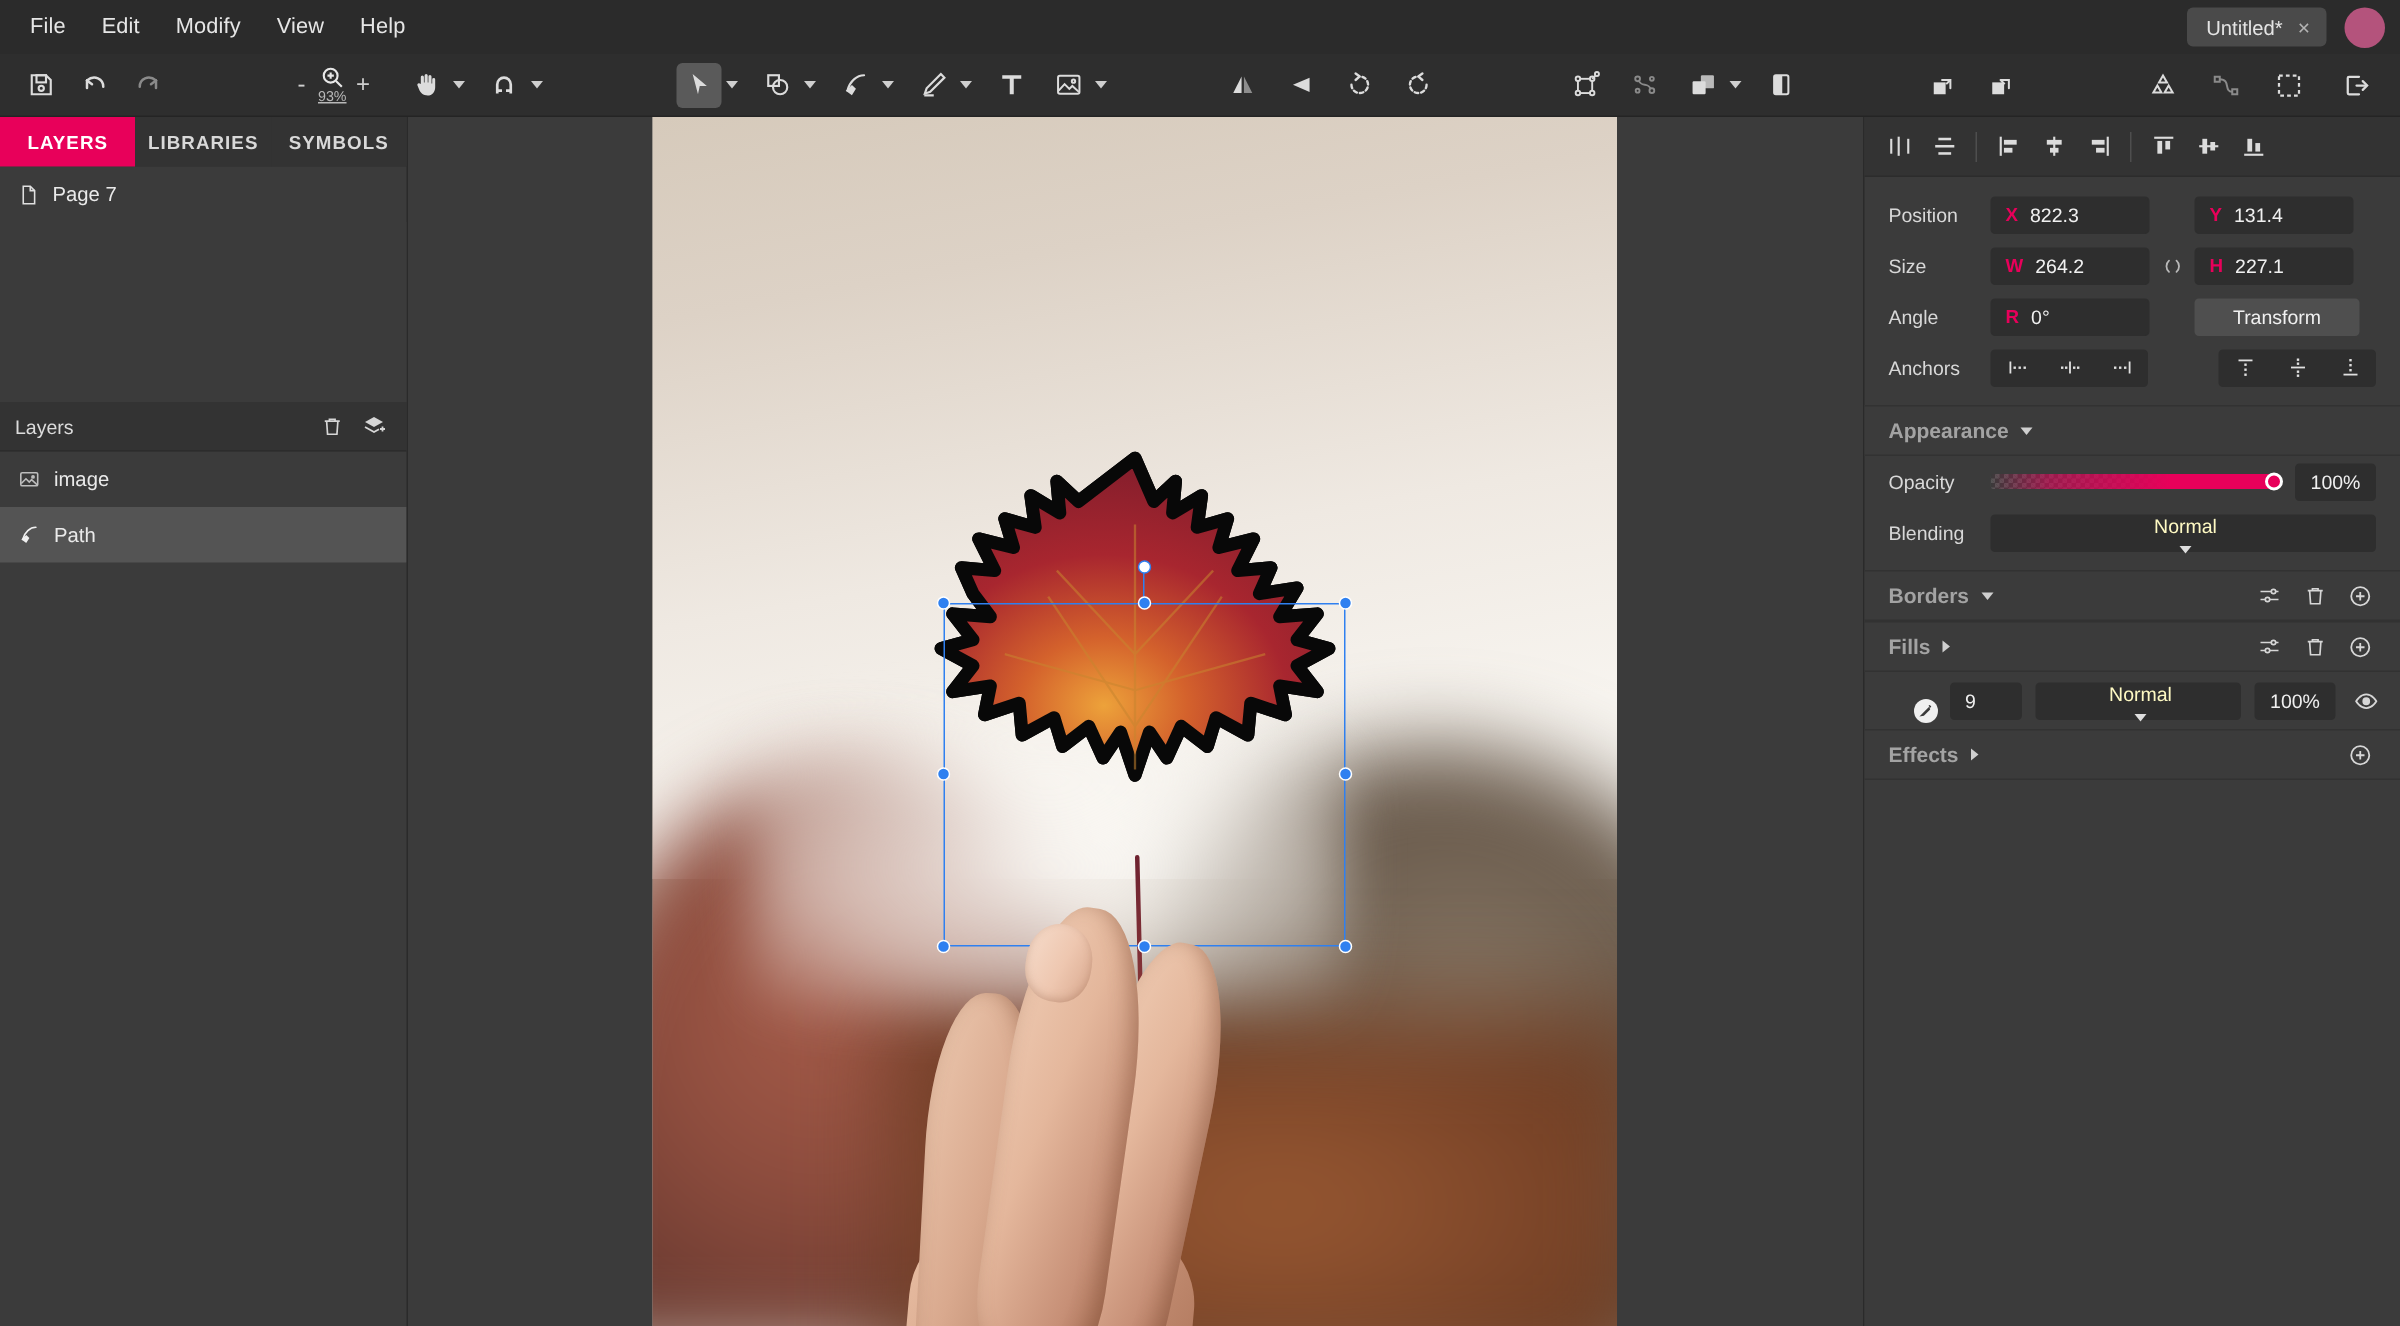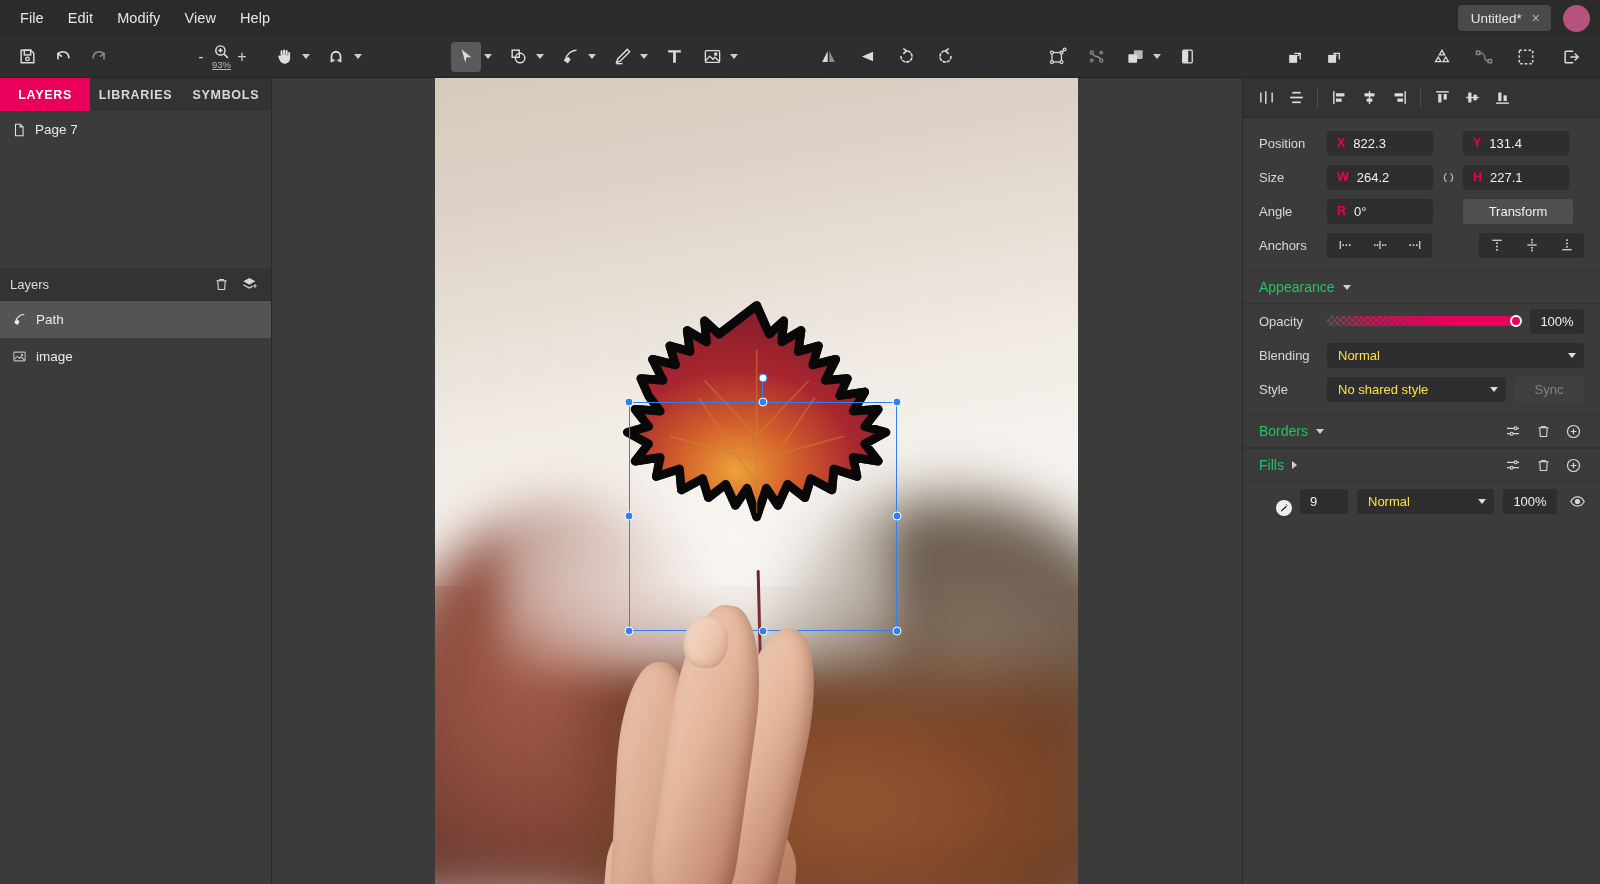--- a/index.html
+++ b/index.html
@@ -182,21 +182,21 @@
   .f-w { width: 106px; }
   .link-ico { width: 30px; display: flex; align-items: center; justify-content: center; color: #b9b9b9; cursor: pointer; }
   .btn-plain {
     height: 25px; background: #4f4f4f; border-radius: 3px; display: flex; align-items: center;
     justify-content: center; font-size: 13px; color: #f0f0f0; cursor: pointer; width: 110px;
   }
   .anchgrp { height: 25px; background: #2e2e2e; border-radius: 3px; display: flex; align-items: center; }
   .anch { width: 35px; height: 25px; display: flex; align-items: center; justify-content: center; cursor: pointer; color: #e0e0e0; }
   .acchdr {
     height: 34px; display: flex; align-items: center; padding: 0 16px; gap: 8px;
-    font-size: 14px; color: #22c55e; background: #3b3b3b; border-top: 1px solid #323232; border-bottom: 1px solid #323232;
+    font-size: 14px; color: #a3a3a3; background: #3b3b3b; border-top: 1px solid #323232; border-bottom: 1px solid #323232; font-weight: bold;
   }
   .acchdr .grow { flex: 1; }
   .tri-r { width: 0; height: 0; border-top: 4.5px solid transparent; border-bottom: 4.5px solid transparent; border-left: 5.5px solid #cfcfcf; cursor: pointer; }
   .chkrow { height: 34px; display: flex; align-items: center; padding: 0 16px; gap: 9px; font-size: 13px; color: #e6e6e6; }
   .chk { width: 15px; height: 15px; border-radius: 3px; background: #e8005a; display: flex; align-items: center; justify-content: center; cursor: pointer; flex: none; }
   .chk svg { width: 10px; height: 10px; }
   .chk-lbl { margin-right: 40px; }
   .slider-track {
     flex: 1; height: 10px; border-radius: 2px; position: relative; margin: 0 10px 0 0;
     background-image:
@@ -210,21 +210,21 @@
   .knob {
     position: absolute; right: -2px; top: 50%; transform: translateY(-50%);
     width: 12px; height: 12px; border-radius: 50%; background: #e8005a; border: 2px solid #fff; cursor: pointer;
   }
   .numbox {
     width: 54px; height: 25px; background: #2e2e2e; border-radius: 3px; display: flex;
     align-items: center; justify-content: center; font-size: 13px; color: #f0f0f0; flex: none; cursor: text;
   }
   .select {
     height: 25px; background: #2e2e2e; border-radius: 3px; display: flex; align-items: center;
-    padding: 0 8px 0 11px; font-size: 13px; color: #fde047; cursor: pointer; gap: 6px;
+    padding: 0 8px 0 11px; font-size: 13px; color: #fef9c3; cursor: pointer; gap: 6px; flex-direction: column;
   }
   .select .grow { flex: 1; }
   .select .tri-d { border-top-color: #ddd; }
   .sync-btn {
     width: 70px; height: 25px; border-radius: 3px; display: flex; align-items: center; justify-content: center;
     font-size: 13px; color: #828282; background: #3f3f3f; cursor: default; flex: none;
   }
   .border-row { height: 38px; display: flex; align-items: center; padding: 0 12px 0 14px; gap: 9px; }
   .swatch-wrap { position: relative; width: 34px; height: 26px; flex: none; cursor: pointer; }
   .swatch { width: 26px; height: 26px; border-radius: 50%; background: #0a0a0a; }
@@ -501,38 +501,38 @@
         <span class="ico-btn">
           <svg width="16" height="16" viewBox="0 0 24 24" fill="currentColor">
             <path d="M11 3L2 8l9 5 9-5z"></path>
               <path d="M2 13l9 5 5-2.8" fill="none" stroke="currentColor" stroke-width="1.8"></path>
             <path d="M17 15h5M19.5 12.5v5" fill="none" stroke="currentColor" stroke-width="1.8"></path>
           </svg>
         </span>
       </div>
 
       <div class="layers-list">
-        <div class="row sel">
-          <span>
-            <svg width="15" height="15" viewBox="0 0 24 24" fill="none" stroke="#f0f0f0" stroke-width="1.8">
-              <path d="M19 4c-6 0-12 5-14 13" stroke-linecap="round"></path>
-              <path d="M5 17l3.5 2.5 2.5-4-2.2-2z" fill="#f0f0f0"></path>
-            </svg>
-          </span>
-          <span>Path</span>
-        </div>
         <div class="row">
           <span>
             <svg width="15" height="15" viewBox="0 0 24 24" fill="none" stroke="#bdbdbd" stroke-width="1.7">
               <rect x="3" y="5" width="18" height="14" rx="1.5"></rect>
                 <circle cx="16" cy="9.5" r="1.2" fill="#bdbdbd"></circle>
               <path d="M3.5 16.5l5-5 3.5 3.5 2.5-2.5 6 5.5"></path>
             </svg>
           </span>
           <span>image</span>
+        </div>
+        <div class="row sel">
+          <span>
+            <svg width="15" height="15" viewBox="0 0 24 24" fill="none" stroke="#f0f0f0" stroke-width="1.8">
+              <path d="M19 4c-6 0-12 5-14 13" stroke-linecap="round"></path>
+              <path d="M5 17l3.5 2.5 2.5-4-2.2-2z" fill="#f0f0f0"></path>
+            </svg>
+          </span>
+          <span>Path</span>
         </div>
         <div class="left-fill"></div>
       </div>
 
     </div>
 
     <div class="canvas-wrap">
       <div class="artboard">
         <div class="photo">
           <div class="sky"></div>
@@ -776,28 +776,20 @@
       </div>
 
       <div class="prow">
         <span class="plabel">Blending</span>
         <span class="select" style="flex:1">
           <span class="grow">Normal</span>
           <span class="tri-d"></span>
         </span>
       </div>
 
-      <div class="prow">
-        <span class="plabel">Style</span>
-        <span class="select" style="flex:1; margin-right:8px">
-          <span class="grow">No shared style</span>
-          <span class="tri-d"></span>
-        </span>
-        <span class="sync-btn">Sync</span>
-      </div>
 
       <div style="height:8px"></div>
 
       <div class="acchdr">
         <span>Borders</span>
         <span class="tri-d"></span>
         <span class="grow"></span>
         <span class="ico-btn">
           <svg width="16" height="16" viewBox="0 0 24 24" fill="none" stroke="currentColor" stroke-width="1.7">
             <path d="M3 8h11M18 8h3"></path>
@@ -865,17 +857,28 @@
         </span>
         <span class="numbox">100%</span>
         <span class="ico-btn">
           <svg width="17" height="17" viewBox="0 0 24 24" fill="none" stroke="currentColor" stroke-width="1.7">
             <path d="M2.5 12S6 5.5 12 5.5 21.5 12 21.5 12 18 18.5 12 18.5 2.5 12 2.5 12z"></path>
               <circle cx="12" cy="12" r="2.8" fill="currentColor"></circle>
           </svg>
         </span>
       </div>
 
+      <div class="acchdr">
+        <span>Effects</span>
+        <span class="tri-r"></span>
+        <span class="grow"></span>
+        <span class="ico-btn">
+          <svg width="17" height="17" viewBox="0 0 24 24" fill="none" stroke="currentColor" stroke-width="1.7">
+            <circle cx="12" cy="12" r="8.5"></circle>
+              <path d="M12 8v8M8 12h8"></path>
+          </svg>
+        </span>
+      </div>
 
       <div class="panel-fill"></div>
     </div>
   </div>
 </div>
 
 </body></html>

